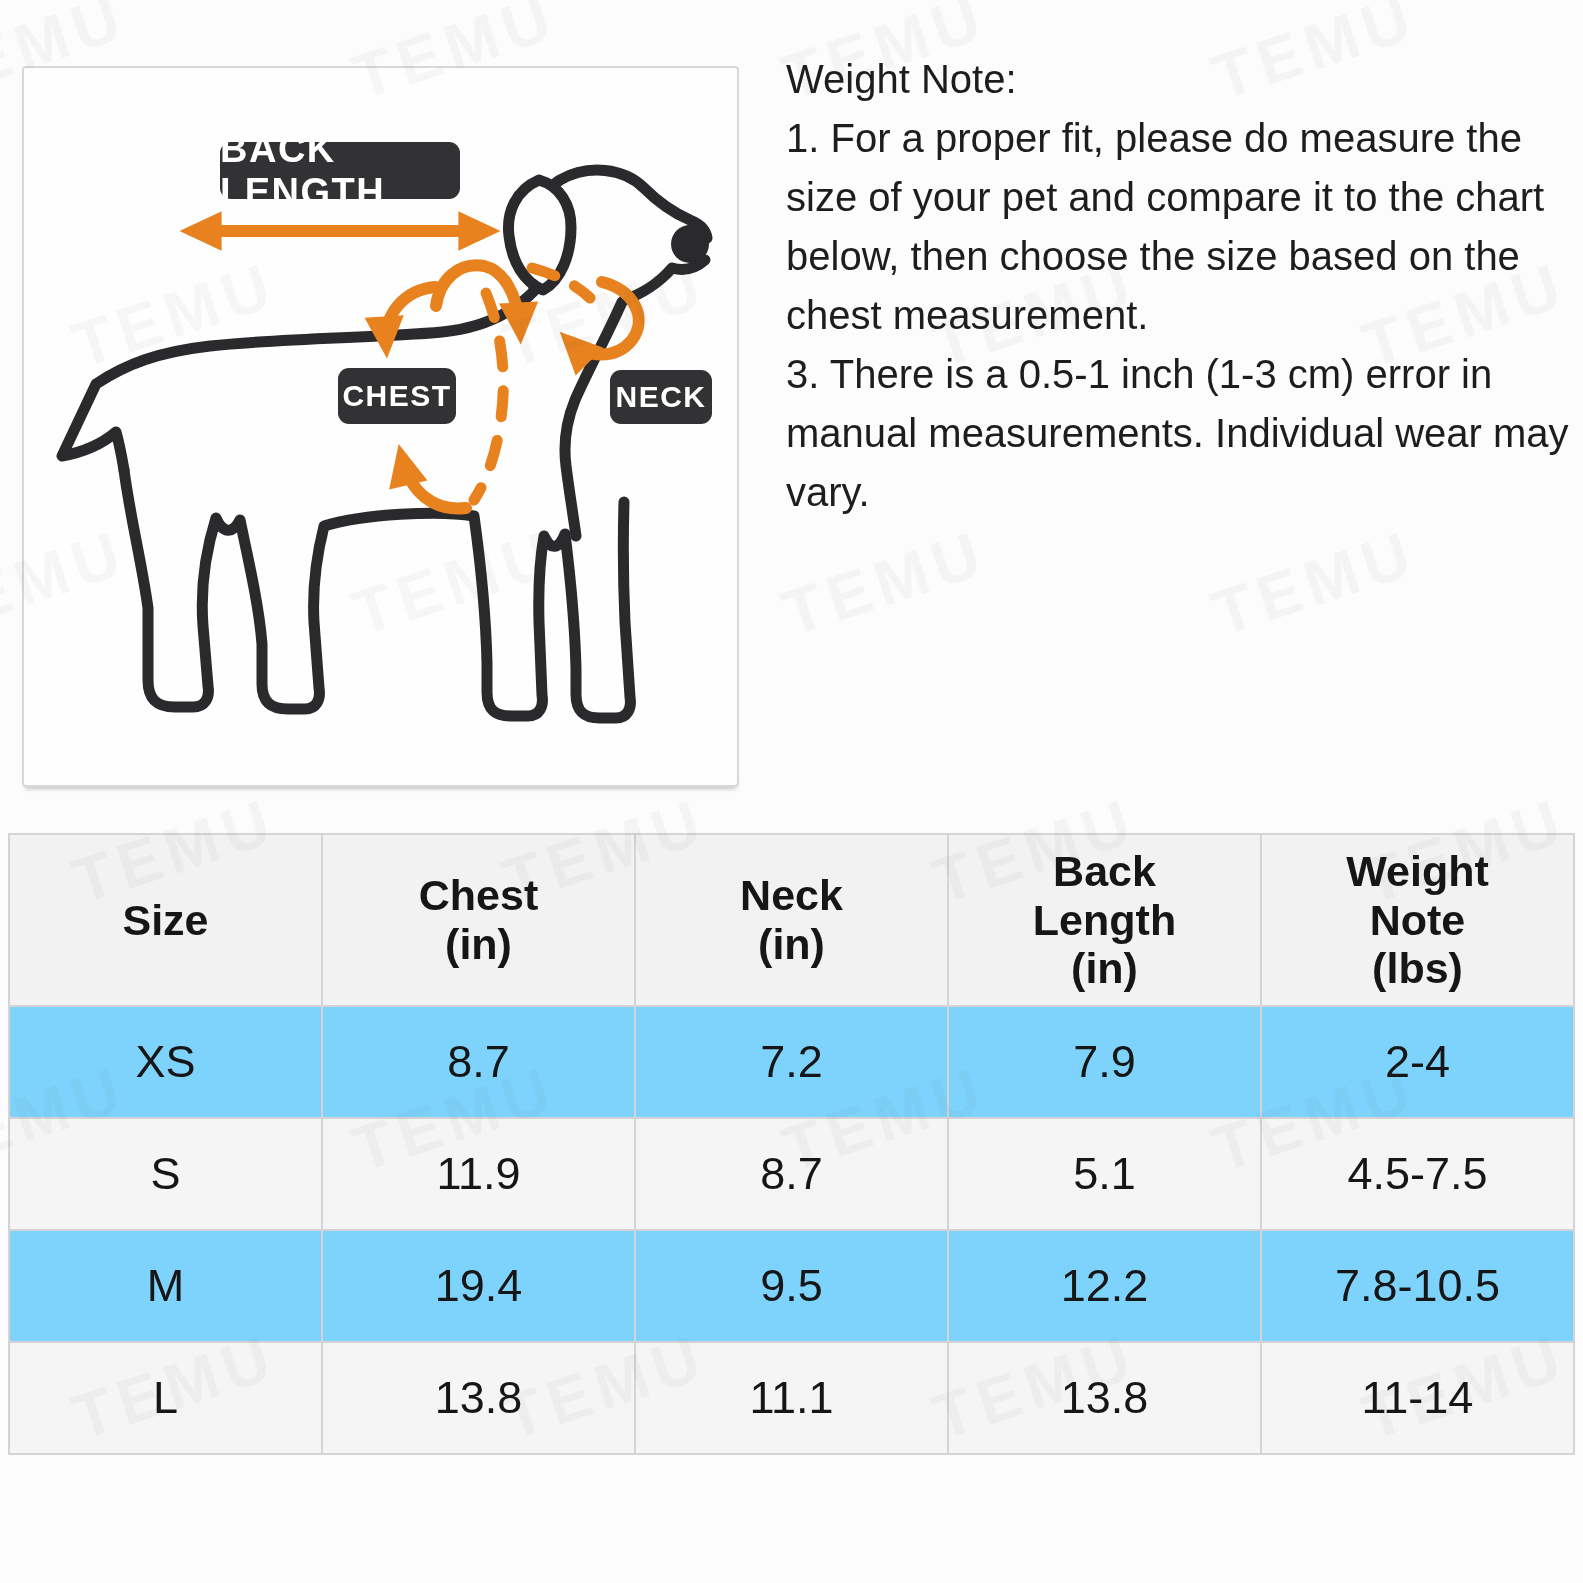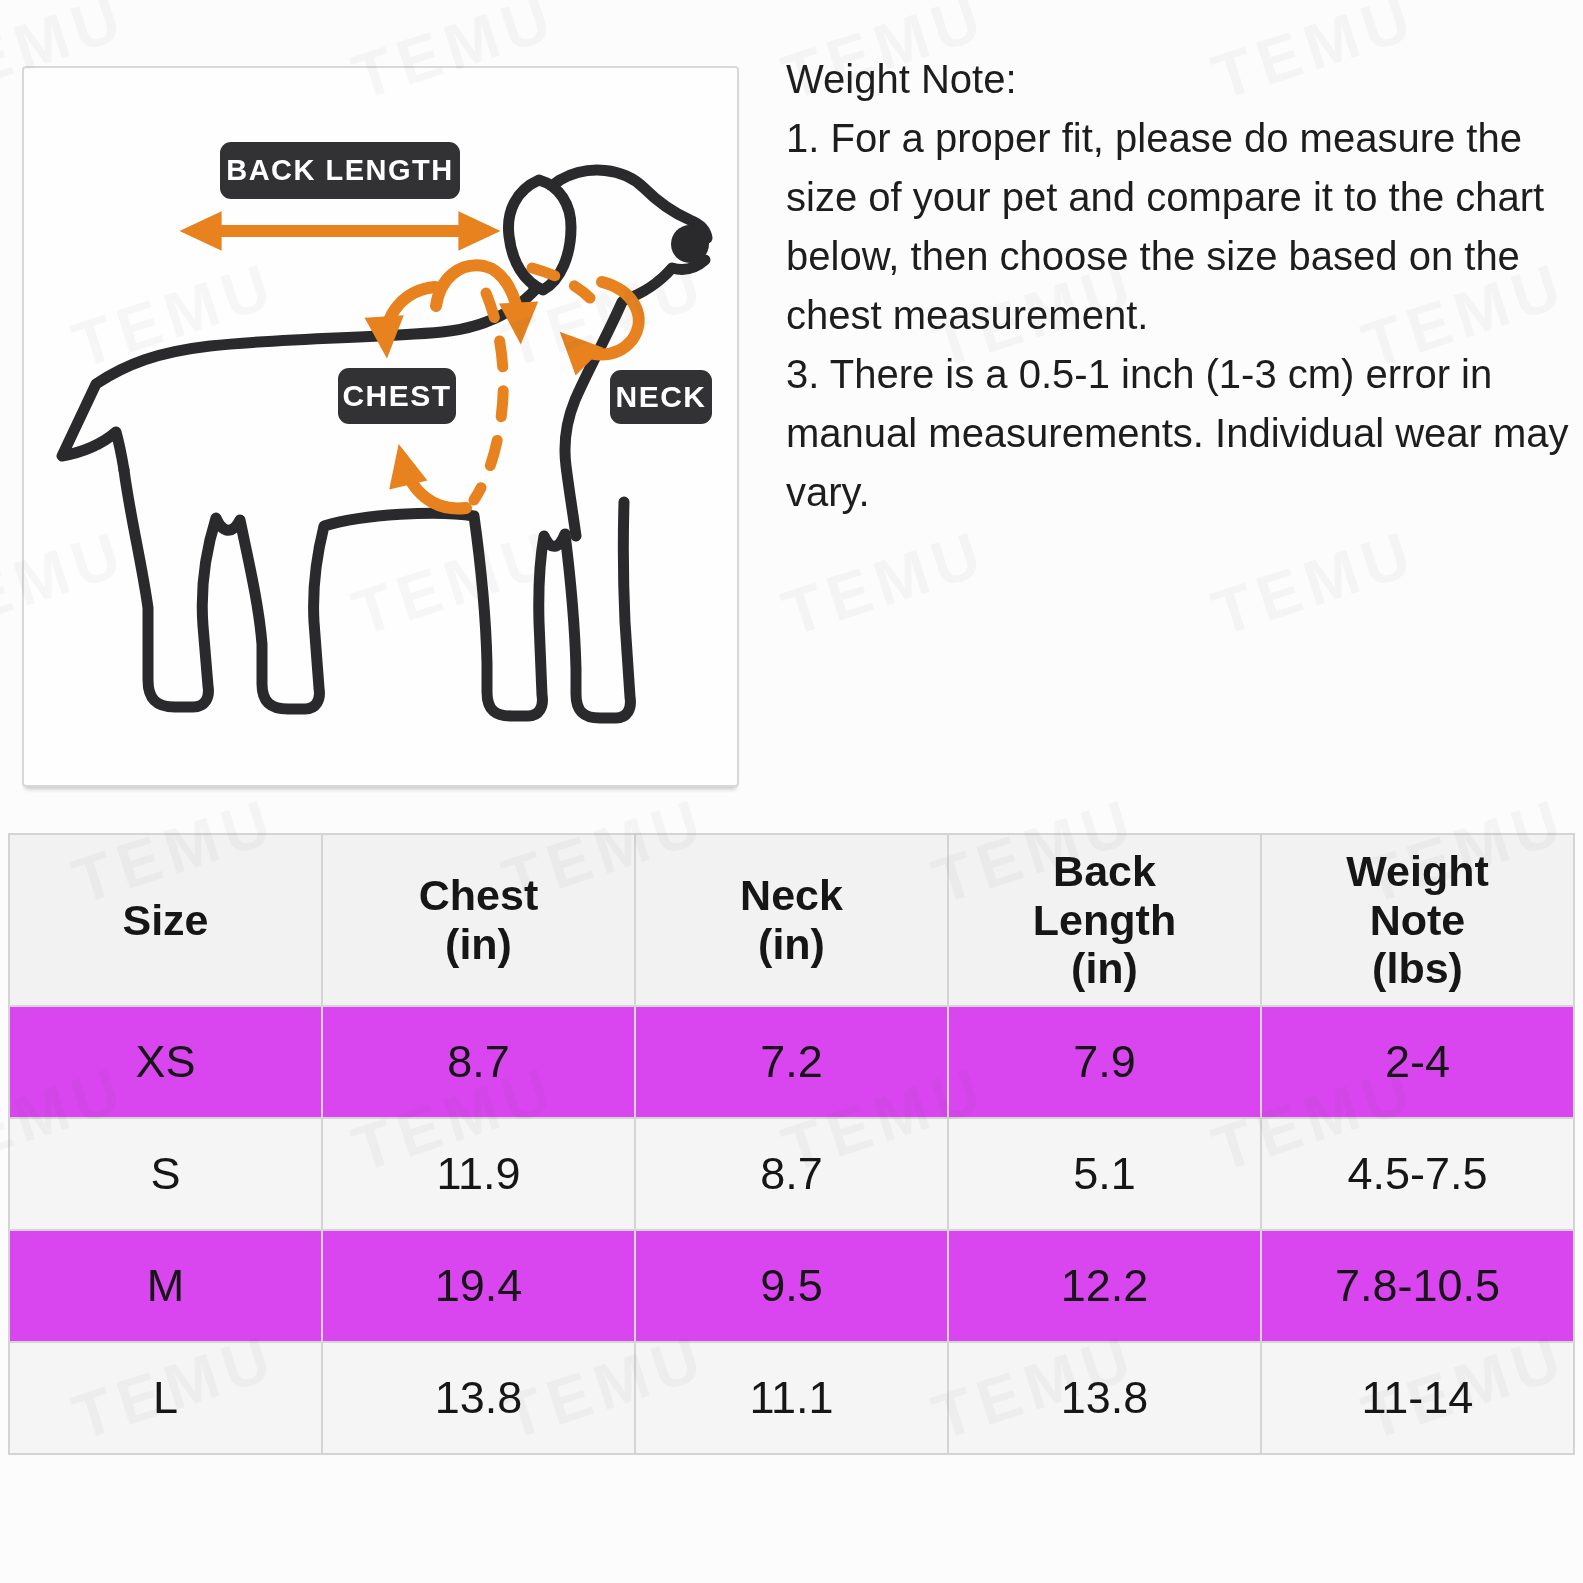--- a/index.html
+++ b/index.html
@@ -33,21 +33,21 @@
     z-index: 1;
   }
   .dog-svg { position: absolute; left: 0; top: 0; z-index: 2; }
   .meas-label {
     position: absolute; z-index: 3;
     background: #323234; color: #fff;
     font-weight: 700; letter-spacing: 1.5px;
     border-radius: 11px;
     display: flex; align-items: center; justify-content: center;
   }
-  #lbl-back  { left: 196px; top: 74px;  width: 240px; height: 57px; font-size: 29px; }
+  #lbl-back  { left: 196px; top: 74px;  width: 240px; height: 57px; font-size: 38px; }
   #lbl-chest { left: 314px; top: 300px; width: 118px; height: 56px; font-size: 30px; }
   #lbl-neck  { left: 586px; top: 302px; width: 102px; height: 54px; font-size: 30px; }
 
   
   .notes {
     position: absolute; left: 786px; top: 50px; width: 794px;
     z-index: 1;
     color: #1d1d1d;
     font-size: 40px; line-height: 59px;
   }
@@ -61,21 +61,21 @@
     text-align: center; color: #161616;
   }
   .size-table th, .size-table td { border: 2px solid #d4d4d4; padding: 0; }
   .size-table thead th {
     background: #f2f2f2;
     height: 172px;
     font-size: 43px; font-weight: 700; line-height: 1.13;
     vertical-align: middle;
   }
   .size-table tbody td {
-    background: #d946ef;
+    background: #7dd3fc;
     height: 112px;
     font-size: 45px; font-weight: 400;
     vertical-align: middle;
   }
   .size-table tbody tr.alt td { background: #f5f5f5; }
 </style>
 </head>
 <body>
 
 <div class="wm-layer" id="wm-layer">

